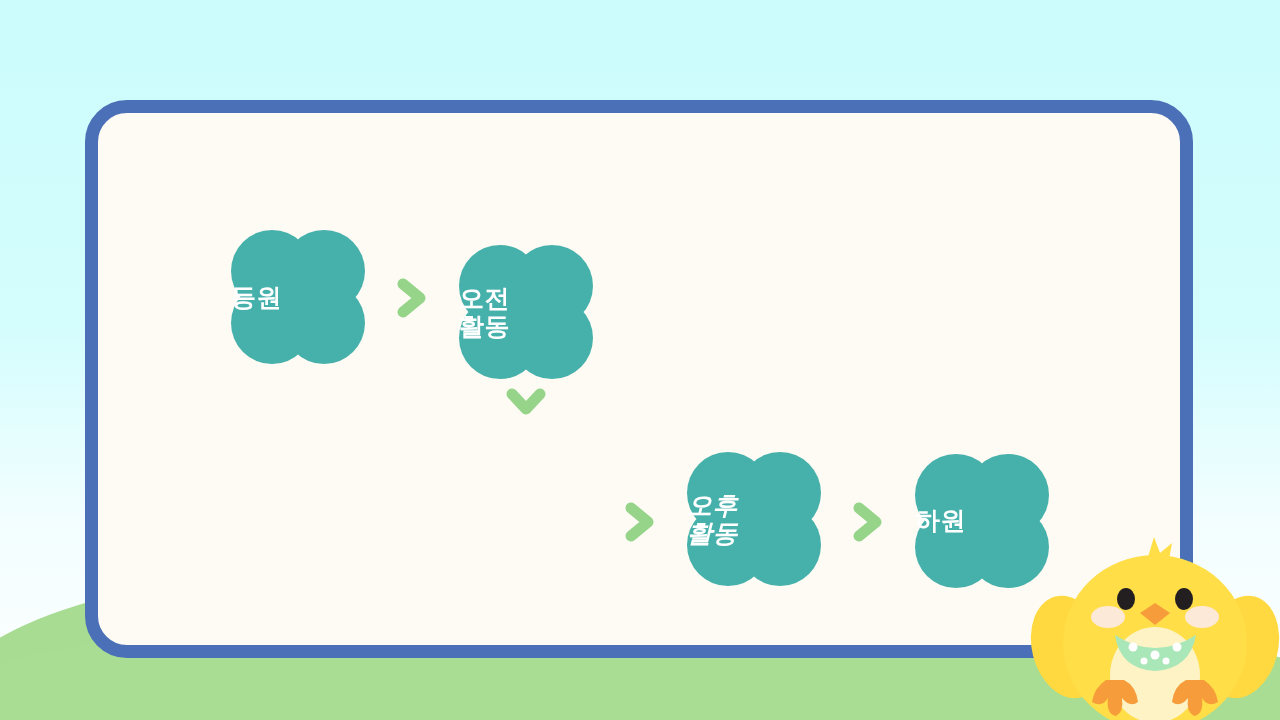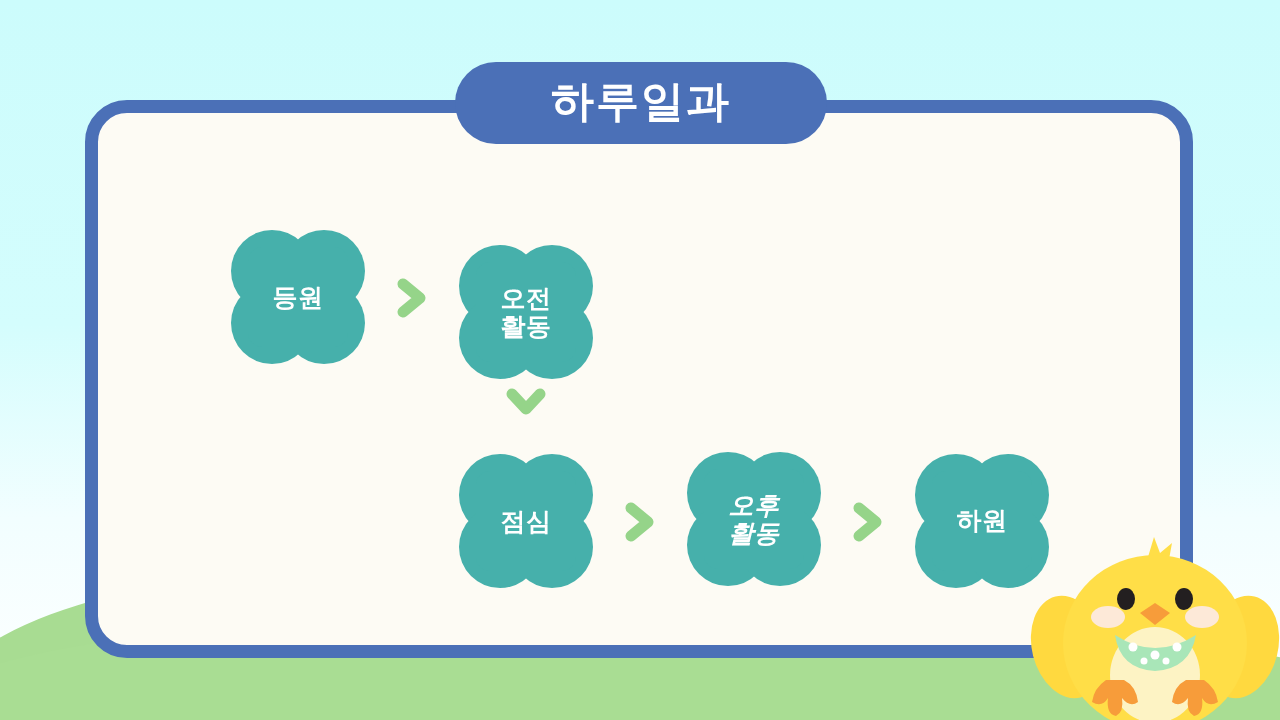--- a/index.html
+++ b/index.html
@@ -95,21 +95,21 @@
     width: 1280px;
     height: 720px;
     z-index: 4;
   }
   .node {
     position: absolute;
     width: 134px;
     height: 134px;
     display: flex;
     align-items: center;
-    justify-content: center;
+    justify-content: flex-start;
   }
   .node .petals {
     position: absolute;
     left: 0; top: 0;
     width: 134px;
     height: 134px;
   }
   .node .petal {
     position: absolute;
     width: 82px;
@@ -173,23 +173,20 @@
 <body>
 
 <div id="stage">
 
   <div class="grass-back"></div>
   <div class="grass-right"></div>
   <div class="grass-front"></div>
 
   <div class="card"></div>
 
-  <div class="title-pill">
-    <span class="title-text">하루일과</span>
-  </div>
 
   <div class="flow">
 
     <div class="node" id="node-0">
       <div class="petals">
         <div class="petal tl"></div>
         <div class="petal tr"></div>
         <div class="petal bl"></div>
         <div class="petal br"></div>
         <div class="core"></div>
@@ -202,30 +199,20 @@
         <div class="petal tl"></div>
         <div class="petal tr"></div>
         <div class="petal bl"></div>
         <div class="petal br"></div>
         <div class="core"></div>
       </div>
       <span class="node-label">오전
 활동</span>
     </div>
 
-    <div class="node" id="node-2">
-      <div class="petals">
-        <div class="petal tl"></div>
-        <div class="petal tr"></div>
-        <div class="petal bl"></div>
-        <div class="petal br"></div>
-        <div class="core"></div>
-      </div>
-      <span class="node-label">점심</span>
-    </div>
 
     <div class="node" id="node-3">
       <div class="petals">
         <div class="petal tl"></div>
         <div class="petal tr"></div>
         <div class="petal bl"></div>
         <div class="petal br"></div>
         <div class="core"></div>
       </div>
       <span class="node-label">오후

